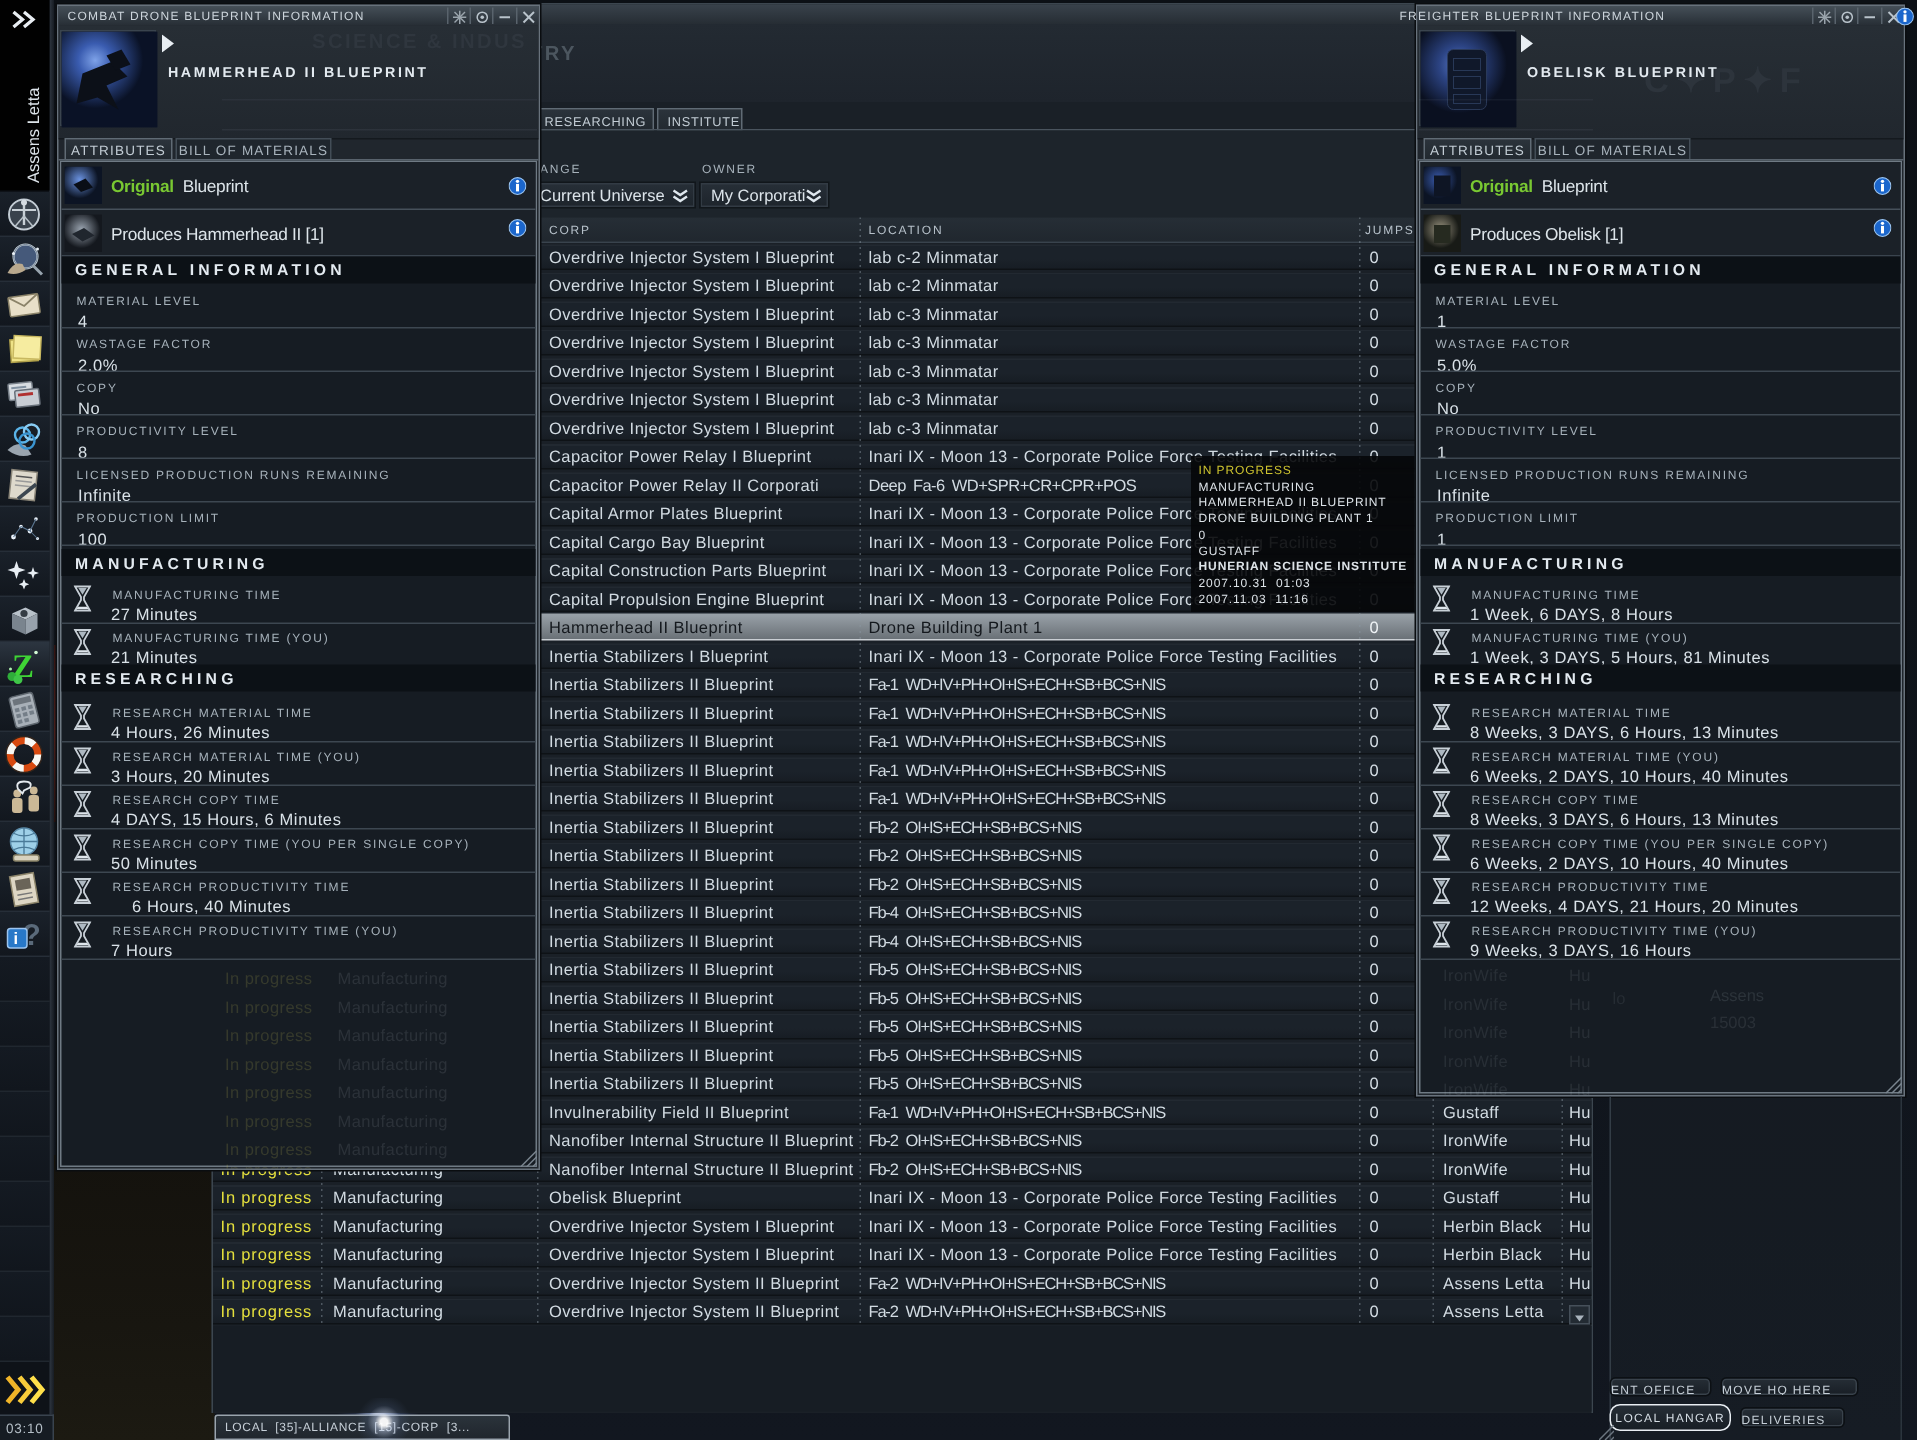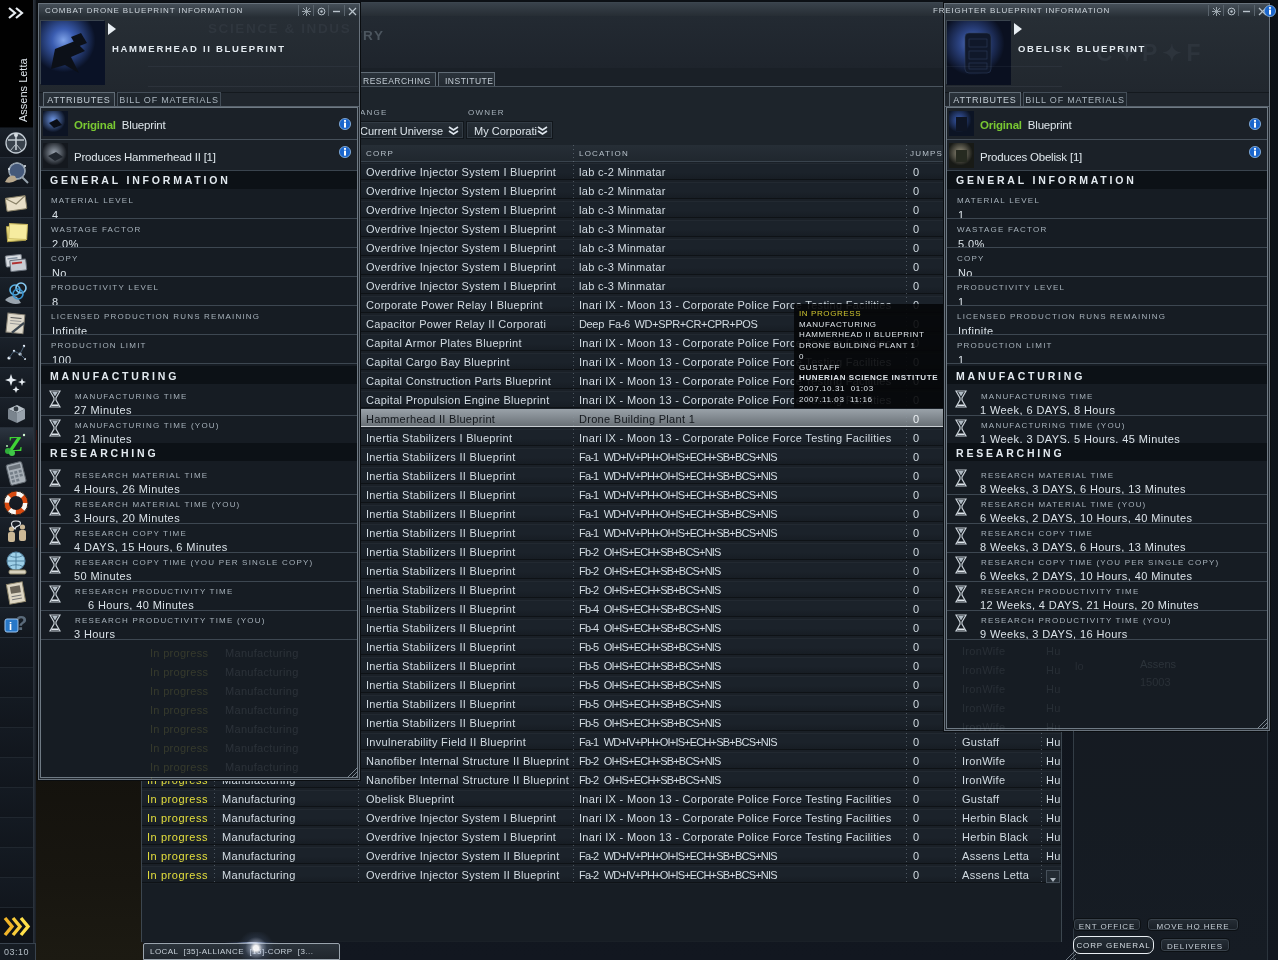--- a/index.html
+++ b/index.html
@@ -10,21 +10,21 @@
  letter-spacing:2.8px;white-space:pre}
 .row{font-size:11px;color:#d2dbe2;white-space:pre;letter-spacing:0.3px}
 .loc2{letter-spacing:-0.8px;word-spacing:3px}
 .loc3{letter-spacing:-0.35px;word-spacing:2px}
 .tt{font-size:8px;letter-spacing:0.6px;color:#dde3e8;white-space:pre}
 .tab{font-size:9px;letter-spacing:0.8px;color:#c2ccd4;border:1px solid #606b75;
  background:linear-gradient(#2b333b,#222930);text-align:center;white-space:nowrap;overflow:hidden}
 .tabi{border:1px solid #434d57;background:#1f262d;color:#a8b3bc}
 .btn{background:linear-gradient(#262e36,#181e25);border:1px solid #0c1014;border-radius:4px;
  box-shadow:0 0 0 1px #39424b inset;color:#c6cfd7;font-size:8px;letter-spacing:0.9px;
- text-align:center;white-space:nowrap;overflow:hidden}
+ white-space:nowrap;overflow:hidden}
 .gst{white-space:pre}
 </style></head><body>
 <div class="a" style="left:36px;top:0px;width:1242px;height:960px;background:linear-gradient(#0c1015,#0e1319 40%,#121720)"></div>
 <div class="a" style="left:1073px;top:731px;width:195px;height:229px;background:rgba(32,40,48,.30)"></div>
 <div class="a" style="left:36px;top:770px;width:107px;height:190px;background:linear-gradient(#14120d,#181610 60%,#1c1a12)"></div>
 <div class="a" style="left:33px;top:430px;width:6px;height:118px;background:linear-gradient(#3a1410,#55201a 50%,#2a100c);opacity:.8"></div>
 <div class="a" style="left:222px;top:918px;width:60px;height:42px;background:radial-gradient(circle at 30px 30px,rgba(255,255,255,.95) 0 3px,rgba(190,210,255,.55) 8px,rgba(120,150,220,.18) 16px,rgba(0,0,0,0) 28px)"></div>
 <div class="a" style="left:141px;top:2px;width:921px;height:940px;background:#1a2027;border:1px solid #3c464f;border-bottom:none"></div>
 <div class="a" style="left:142px;top:3px;width:919px;height:13px;background:linear-gradient(#39424b,#262d34)"></div>
 <div class="a" style="left:148px;top:5px;font-size:8px;letter-spacing:0.85px;color:#ccd4db;white-space:pre">SCIENCE &amp; INDUSTRY</div>
@@ -74,21 +74,21 @@
 <div class="a row" style="left:913px;top:242.0px;">0</div>
 <div class="a" style="left:142px;top:257.5px;width:919px;height:17px;background:linear-gradient(#222931 0 1px,#1b222a 1px 60%,#171d24);border-bottom:1px solid #0e1216"></div>
 <div class="a row" style="left:366px;top:261.0px;">Overdrive Injector System I Blueprint</div>
 <div class="a row" style="left:579px;top:261.0px;">lab c-3 Minmatar</div>
 <div class="a row" style="left:913px;top:261.0px;">0</div>
 <div class="a" style="left:142px;top:276.5px;width:919px;height:17px;background:linear-gradient(#222931 0 1px,#1b222a 1px 60%,#171d24);border-bottom:1px solid #0e1216"></div>
 <div class="a row" style="left:366px;top:280.0px;">Overdrive Injector System I Blueprint</div>
 <div class="a row" style="left:579px;top:280.0px;">lab c-3 Minmatar</div>
 <div class="a row" style="left:913px;top:280.0px;">0</div>
 <div class="a" style="left:142px;top:295.5px;width:919px;height:17px;background:linear-gradient(#222931 0 1px,#1b222a 1px 60%,#171d24);border-bottom:1px solid #0e1216"></div>
-<div class="a row" style="left:366px;top:299.0px;">Corporate Power Relay I Blueprint</div>
+<div class="a row" style="left:366px;top:299.0px;">Capacitor Power Relay I Blueprint</div>
 <div class="a row" style="left:579px;top:299.0px;">Inari IX - Moon 13 - Corporate Police Force Testing Facilities</div>
 <div class="a row" style="left:913px;top:299.0px;">0</div>
 <div class="a" style="left:142px;top:314.5px;width:919px;height:17px;background:linear-gradient(#222931 0 1px,#1b222a 1px 60%,#171d24);border-bottom:1px solid #0e1216"></div>
 <div class="a row" style="left:366px;top:318.0px;">Capacitor Power Relay II Corporati</div>
 <div class="a row loc3" style="left:579px;top:318.0px;">Deep Fa-6 WD+SPR+CR+CPR+POS</div>
 <div class="a row" style="left:913px;top:318.0px;">0</div>
 <div class="a" style="left:142px;top:333.5px;width:919px;height:17px;background:linear-gradient(#222931 0 1px,#1b222a 1px 60%,#171d24);border-bottom:1px solid #0e1216"></div>
 <div class="a row" style="left:366px;top:337.0px;">Capital Armor Plates Blueprint</div>
 <div class="a row" style="left:579px;top:337.0px;">Inari IX - Moon 13 - Corporate Police Force Testing Facilities</div>
 <div class="a row" style="left:913px;top:337.0px;">0</div>
@@ -409,21 +409,21 @@
     </svg></div>
 <div class="a lbl" style="left:75px;top:587px;">RESEARCH PRODUCTIVITY TIME</div>
 <div class="a val" style="left:88px;top:598.5px;">6 Hours, 40 Minutes</div>
 <div class="a" style="left:41px;top:609.5px;width:316px;height:1px;background:#3d4751"></div>
 <div class="a" style="left:49px;top:614px;line-height:0"><svg width="12" height="18" viewBox="0 0 12 18">
       <path d="M1 1 H11 L7 8 V10 L11 17 H1 L5 10 V8 Z" fill="#161c22" stroke="#c8d0d7" stroke-width="1.2"></path>
       <path d="M3 14.5 H9 L10 16 H2 Z" fill="#dfe6ec"></path>
       <path d="M3.2 2 H8.8 L6 6.5 Z" fill="#aeb9c2"></path>
     </svg></div>
 <div class="a lbl" style="left:75px;top:616px;">RESEARCH PRODUCTIVITY TIME (YOU)</div>
-<div class="a val" style="left:74px;top:627.5px;">3 Hours</div>
+<div class="a val" style="left:74px;top:627.5px;">7 Hours</div>
 <div class="a" style="left:41px;top:638.5px;width:316px;height:1px;background:#3d4751"></div>
 <div class="a row" style="left:150px;top:647px;color:rgba(205,200,90,.17)">In progress</div>
 <div class="a row" style="left:225px;top:647px;color:rgba(195,205,215,.12)">Manufacturing</div>
 <div class="a row" style="left:150px;top:666px;color:rgba(205,200,90,.17)">In progress</div>
 <div class="a row" style="left:225px;top:666px;color:rgba(195,205,215,.12)">Manufacturing</div>
 <div class="a row" style="left:150px;top:685px;color:rgba(205,200,90,.17)">In progress</div>
 <div class="a row" style="left:225px;top:685px;color:rgba(195,205,215,.12)">Manufacturing</div>
 <div class="a row" style="left:150px;top:704px;color:rgba(205,200,90,.17)">In progress</div>
 <div class="a row" style="left:225px;top:704px;color:rgba(195,205,215,.12)">Manufacturing</div>
 <div class="a row" style="left:150px;top:723px;color:rgba(205,200,90,.17)">In progress</div>
@@ -556,21 +556,21 @@
     </svg></div>
 <div class="a lbl" style="left:981px;top:392px;">MANUFACTURING TIME</div>
 <div class="a val" style="left:980px;top:403.5px;">1 Week, 6 DAYS, 8 Hours</div>
 <div class="a" style="left:947px;top:414.5px;width:320px;height:1px;background:#3d4751"></div>
 <div class="a" style="left:955px;top:419px;line-height:0"><svg width="12" height="18" viewBox="0 0 12 18">
       <path d="M1 1 H11 L7 8 V10 L11 17 H1 L5 10 V8 Z" fill="#161c22" stroke="#c8d0d7" stroke-width="1.2"></path>
       <path d="M3 14.5 H9 L10 16 H2 Z" fill="#dfe6ec"></path>
       <path d="M3.2 2 H8.8 L6 6.5 Z" fill="#aeb9c2"></path>
     </svg></div>
 <div class="a lbl" style="left:981px;top:421px;">MANUFACTURING TIME (YOU)</div>
-<div class="a val" style="left:980px;top:432.5px;">1 Week, 3 DAYS, 5 Hours, 45 Minutes</div>
+<div class="a val" style="left:980px;top:432.5px;">1 Week, 3 DAYS, 5 Hours, 81 Minutes</div>
 <div class="a" style="left:947px;top:443.5px;width:320px;height:1px;background:#3d4751"></div>
 <div class="a sec" style="left:947px;top:443px;width:320px;height:18px;"><span style="position:relative;top:4px;left:9px">RESEARCHING</span></div>
 <div class="a" style="left:955px;top:469px;line-height:0"><svg width="12" height="18" viewBox="0 0 12 18">
       <path d="M1 1 H11 L7 8 V10 L11 17 H1 L5 10 V8 Z" fill="#161c22" stroke="#c8d0d7" stroke-width="1.2"></path>
       <path d="M3 14.5 H9 L10 16 H2 Z" fill="#dfe6ec"></path>
       <path d="M3.2 2 H8.8 L6 6.5 Z" fill="#aeb9c2"></path>
     </svg></div>
 <div class="a lbl" style="left:981px;top:471px;">RESEARCH MATERIAL TIME</div>
 <div class="a val" style="left:980px;top:482.5px;">8 Weeks, 3 DAYS, 6 Hours, 13 Minutes</div>
 <div class="a" style="left:947px;top:493.5px;width:320px;height:1px;background:#3d4751"></div>
@@ -647,21 +647,21 @@
 <div class="a tt" style="left:799px;top:383.9px;">2007.10.31  01:03</div>
 <div class="a tt" style="left:799px;top:394.6px;">2007.11.03  11:16</div>
 <div class="a" style="left:1073px;top:731px;width:1px;height:229px;background:#333d46"></div>
 <div class="a" style="left:1267px;top:731px;width:1px;height:229px;background:#2b343d"></div>
 <div class="a" style="left:1140px;top:658px;color:rgba(180,190,200,.14);font-size:11px">Assens</div>
 <div class="a" style="left:1140px;top:676px;color:rgba(180,190,200,.12);font-size:11px">15003</div>
 <div class="a" style="left:1075px;top:660px;color:rgba(180,190,200,.10);font-size:11px">lo</div>
 <div class="a btn" style="left:1073px;top:918px;width:68px;height:13px;"><span style="position:relative;top:2.5px">ENT OFFICE</span></div>
 <div class="a btn" style="left:1147px;top:918px;width:92px;height:13px;"><span style="position:relative;top:2.5px">MOVE HQ HERE</span></div>
 <div class="a btn" style="left:1160px;top:938px;width:70px;height:14px;"><span style="position:relative;top:3px">DELIVERIES</span></div>
-<div class="a" style="left:1073px;top:936px;width:81px;height:17.5px;background:linear-gradient(#262e36,#181e25);border:1.5px solid #e9eef3;border-radius:7px;color:#d5dde4;font-size:8px;letter-spacing:0.9px;text-align:center"><span style="position:relative;top:4px">CORP GENERAL</span></div>
+<div class="a" style="left:1073px;top:936px;width:81px;height:17.5px;background:linear-gradient(#262e36,#181e25);border:1.5px solid #e9eef3;border-radius:7px;color:#d5dde4;font-size:8px;letter-spacing:0.9px;text-align:center"><span style="position:relative;top:4px">LOCAL HANGAR</span></div>
 <div class="a" style="left:1066px;top:950px;line-height:0"><svg width="10" height="10">
       <g stroke="#6b757f" stroke-width="1">
         <line x1="10" y1="0" x2="0" y2="10"></line>
         <line x1="10" y1="4" x2="4" y2="10"></line>
         <line x1="10" y1="8" x2="8" y2="10"></line>
       </g>
     </svg></div>
 <div class="a" style="left:143px;top:943px;width:197px;height:17px;background:linear-gradient(#2b333b,#20262d);border:1px solid #9aa4ad;border-radius:2px 2px 0 0"></div>
 <div class="a" style="left:150px;top:947px;font-size:8px;letter-spacing:0.45px;color:#c6cfd7;white-space:pre">LOCAL  [35]-ALLIANCE  [15]-CORP  [3...</div>
 <div class="a" style="left:236px;top:932px;width:40px;height:28px;background:radial-gradient(circle at 20px 16px,rgba(255,255,255,.95) 0 2.5px,rgba(205,220,250,.45) 6px,rgba(130,160,220,.12) 11px,rgba(0,0,0,0) 18px)"></div>

